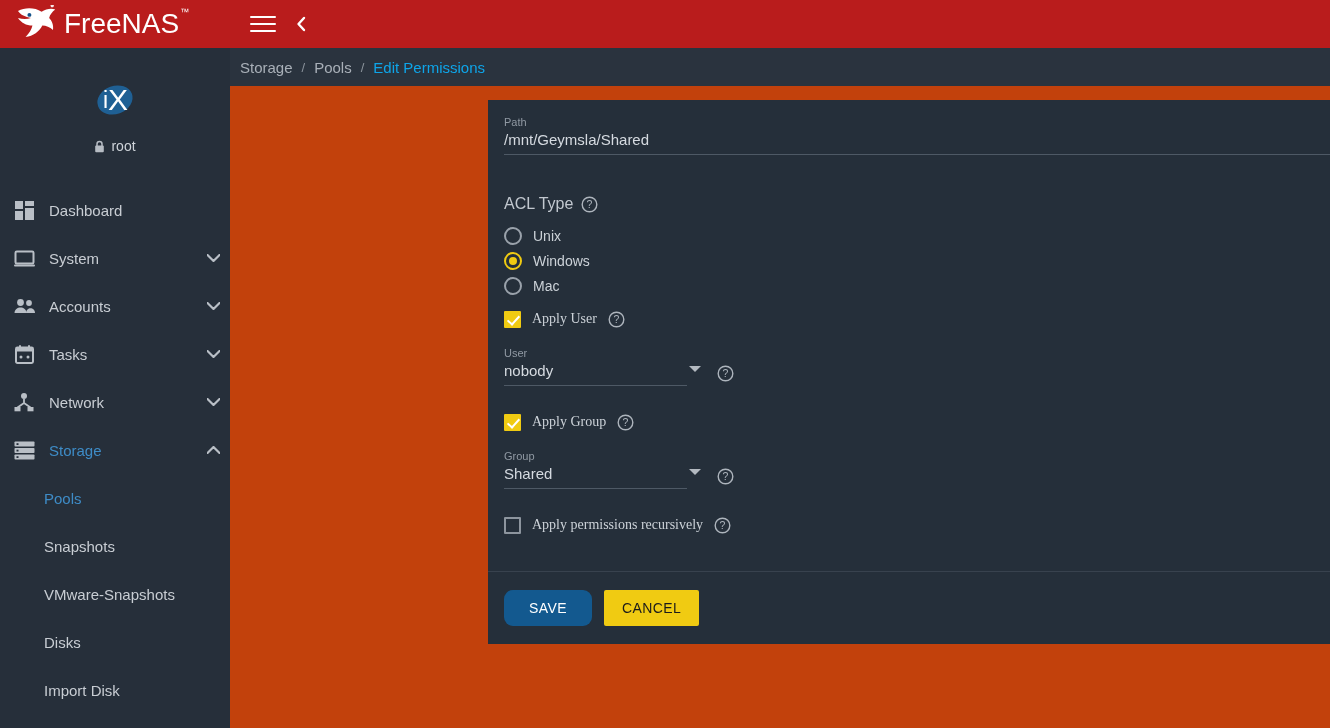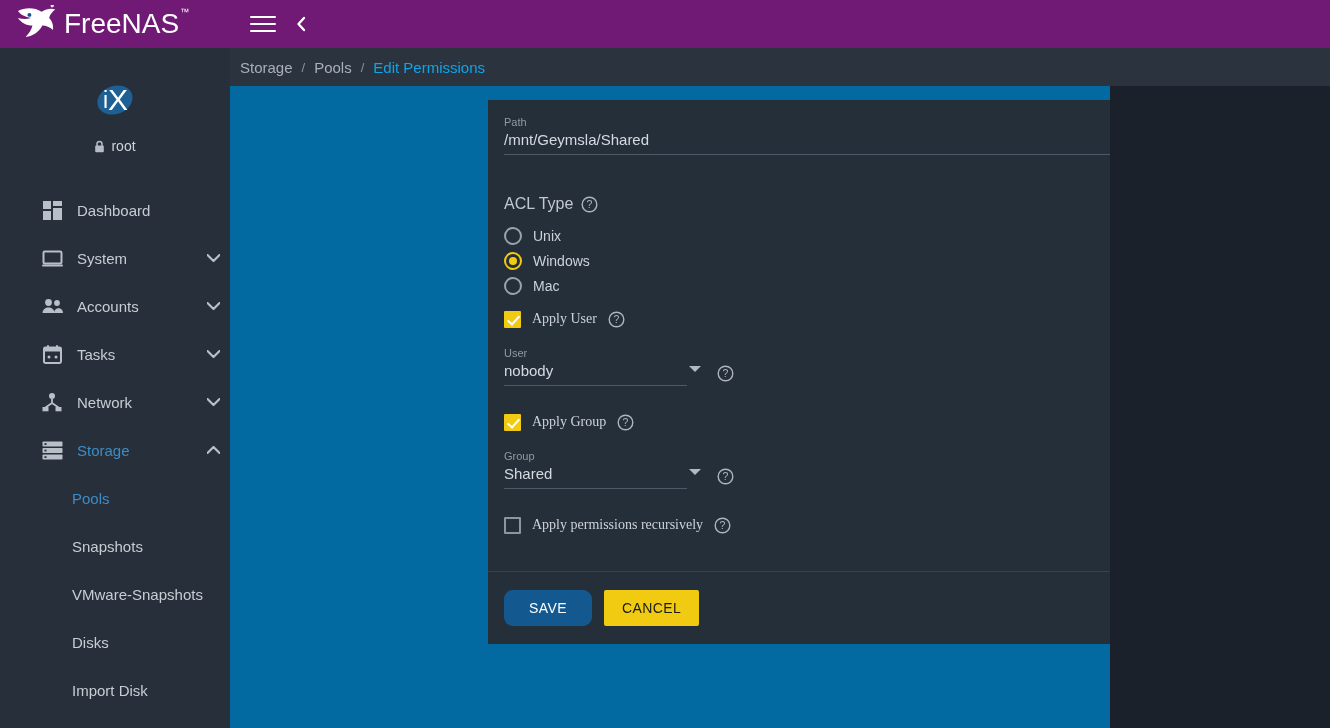--- a/index.html
+++ b/index.html
@@ -17,21 +17,21 @@
     width: 1330px;
     height: 728px;
     background: #1a212b;
   }
 
   
   .topbar {
     position: absolute;
     top: 0; left: 0;
     width: 1330px; height: 48px;
-    background: #701a75;
+    background: #b91c1c;
     display: flex;
     align-items: center;
   }
   .brand {
     width: 230px; height: 48px;
     display: flex;
     align-items: center;
     padding-left: 14px;
     flex-shrink: 0;
   }
@@ -107,21 +107,21 @@
     display: flex;
     align-items: center;
     gap: 6px;
   }
   .lock-icon { width: 11px; height: 13px; display: block; }
   .user-name {
     color: #cfd4da;
     font-size: 14px;
   }
 
-  .nav { margin-top: 14px; padding-left: 28px; }
+  .nav { margin-top: 14px; }
   .nav-item {
     position: relative;
     height: 48px;
     display: flex;
     align-items: center;
     padding-left: 4px;
     cursor: pointer;
   }
   .nav-icon {
     width: 40px;
@@ -178,23 +178,23 @@
   .crumb-sep {
     color: #8b939c;
     font-size: 13px;
     padding: 0 9px;
   }
 
   
   .content {
     position: absolute;
     top: 86px; left: 230px;
-    width: 880px;
+    width: 1100px;
     height: 642px;
-    background: #0369a1;
+    background: #c2410c;
     overflow: hidden;
   }
 
   .card {
     position: absolute;
     left: 258px;
     top: 14px;
     width: 860px;
     background: #252f3a;
   }

